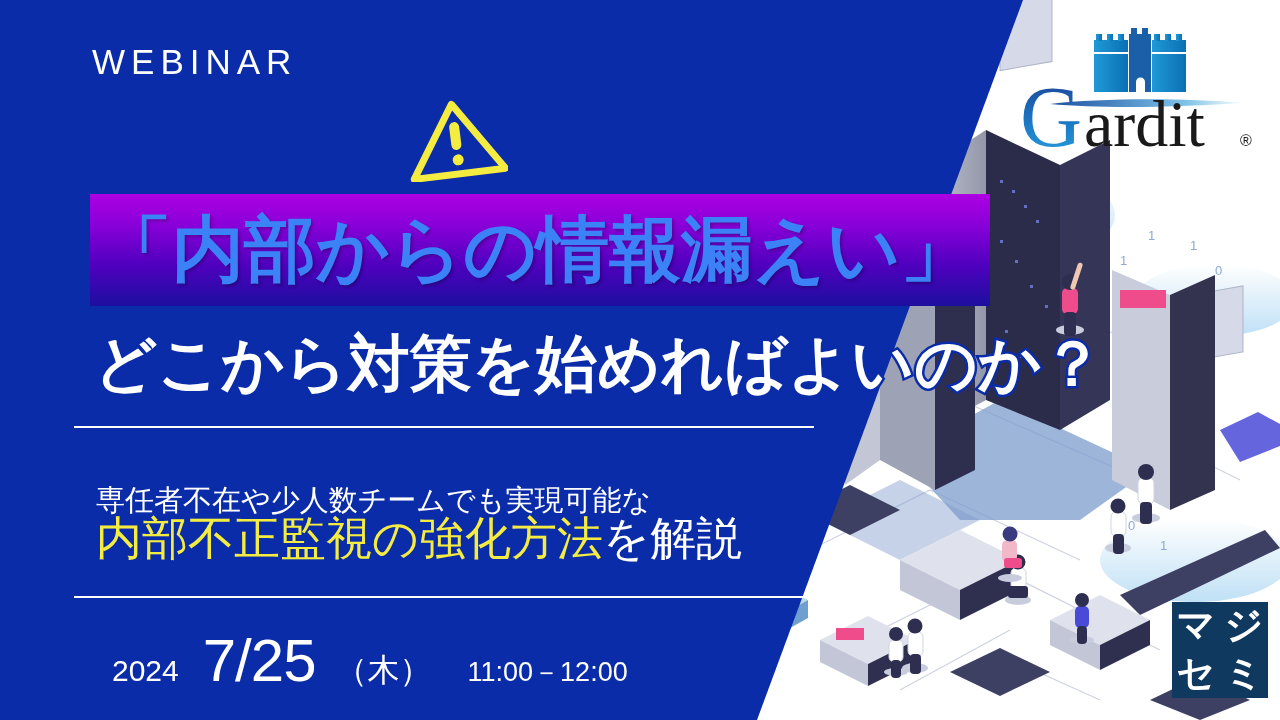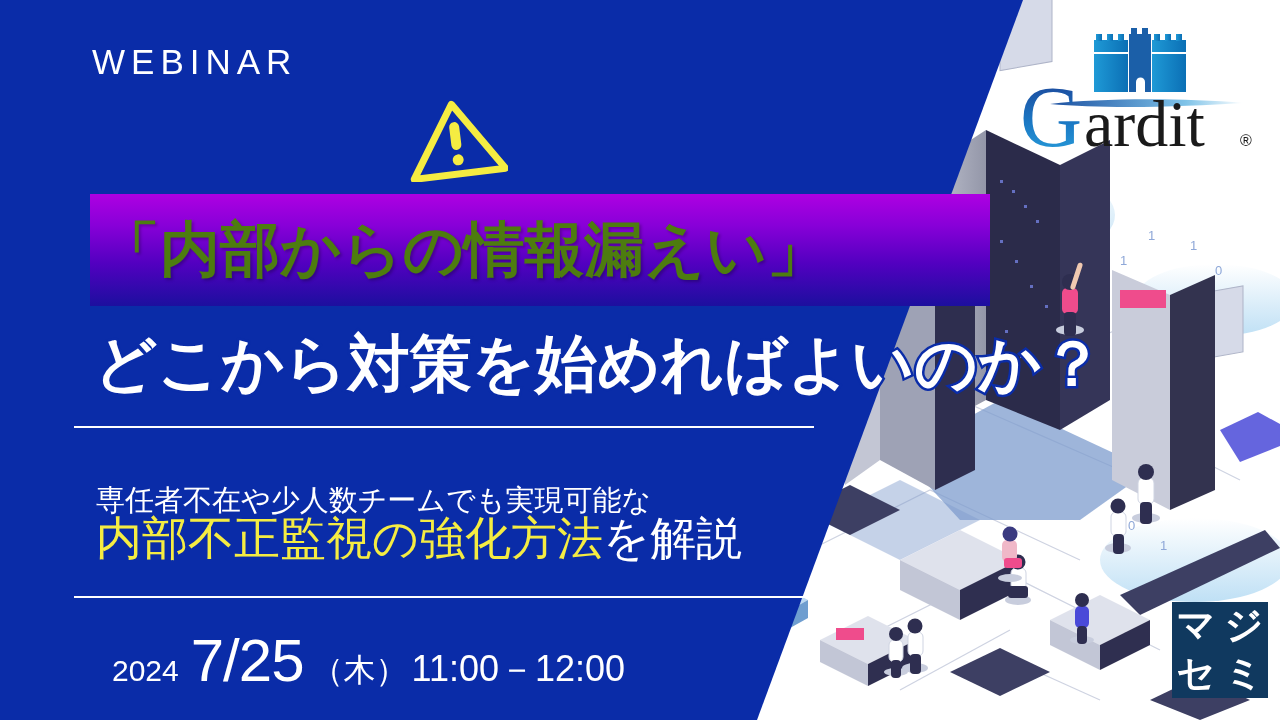--- a/index.html
+++ b/index.html
@@ -78,23 +78,23 @@
     background: linear-gradient(180deg, #ae00e2 0%, #8800d8 28%, #5200c0 62%, #1c0f9e 100%);
     z-index: 6;
   }
   .headline-2 {
     position: absolute;
     left: 100px; top: 196px;
     width: 890px;
     height: 108px;
     display: flex;
     align-items: center;
-    font-size: 60px;
+    font-size: 72px;
     font-weight: 700;
-    color: #4d7c0f;
+    color: #3b82f6;
     letter-spacing: 0px;
     white-space: nowrap;
     text-shadow: 2px 2px 3px rgba(0,0,0,.25);
     z-index: 7;
   }
 
   .headline-3 {
     position: absolute;
     left: 88px; top: 322px;
     font-size: 62px;
@@ -139,25 +139,26 @@
   .sub-2 .accent { color: #f5ec42; }
   .sub-2 .plain  { color: #ffffff; }
 
   .datetime {
     position: absolute;
     left: 112px; top: 626px;
     color: #ffffff;
     white-space: nowrap;
     display: flex;
     align-items: baseline;
+    gap: 12px;
   }
   .dt-year  { font-size: 30px; font-weight: 400; letter-spacing: 0px; }
   .dt-date  { font-size: 60px; font-weight: 400; margin-left: 12px; letter-spacing: -1px; }
   .dt-dow   { font-size: 32px; font-weight: 400; margin-left: 8px; }
-  .dt-time  { font-size: 36px; font-weight: 400; margin-left: 4px; letter-spacing: 0px; }
+  .dt-time  { font-size: 27px; font-weight: 400; margin-left: 24px; letter-spacing: 0px; }
 
   
   #gardit-logo {
     position: absolute;
     left: 1012px; top: 24px;
     width: 250px; height: 140px;
     z-index: 9;
   }
 
   

